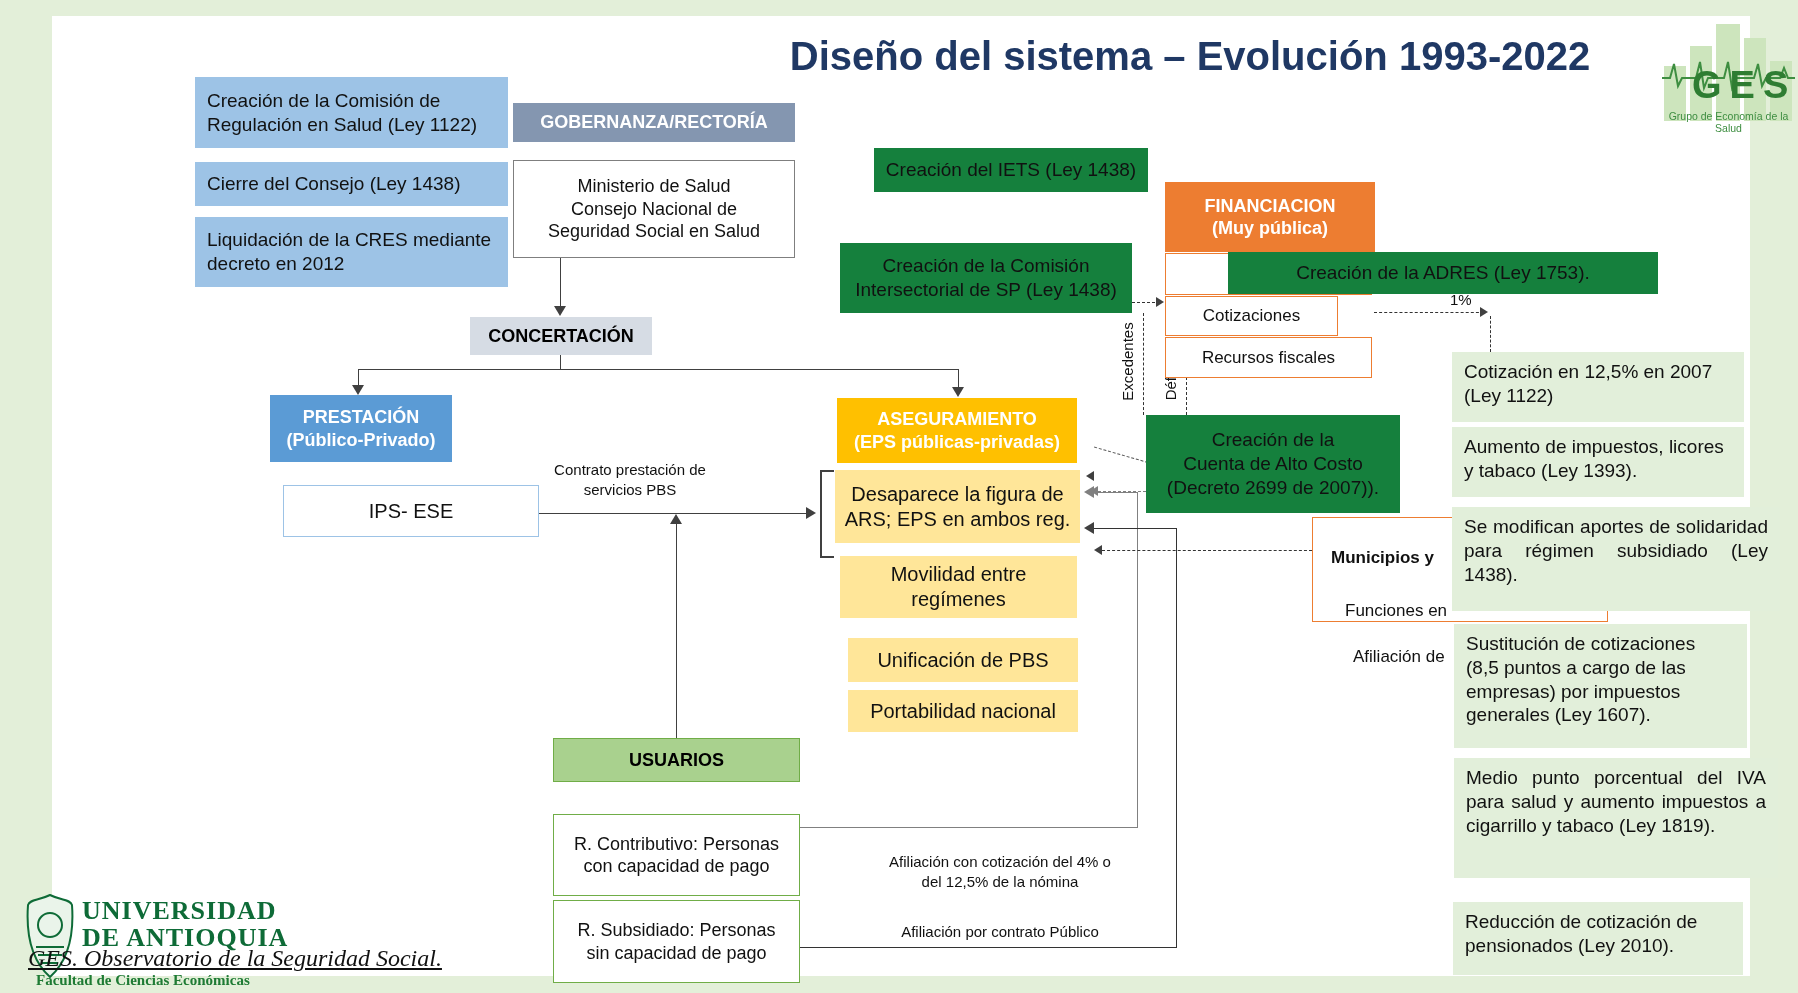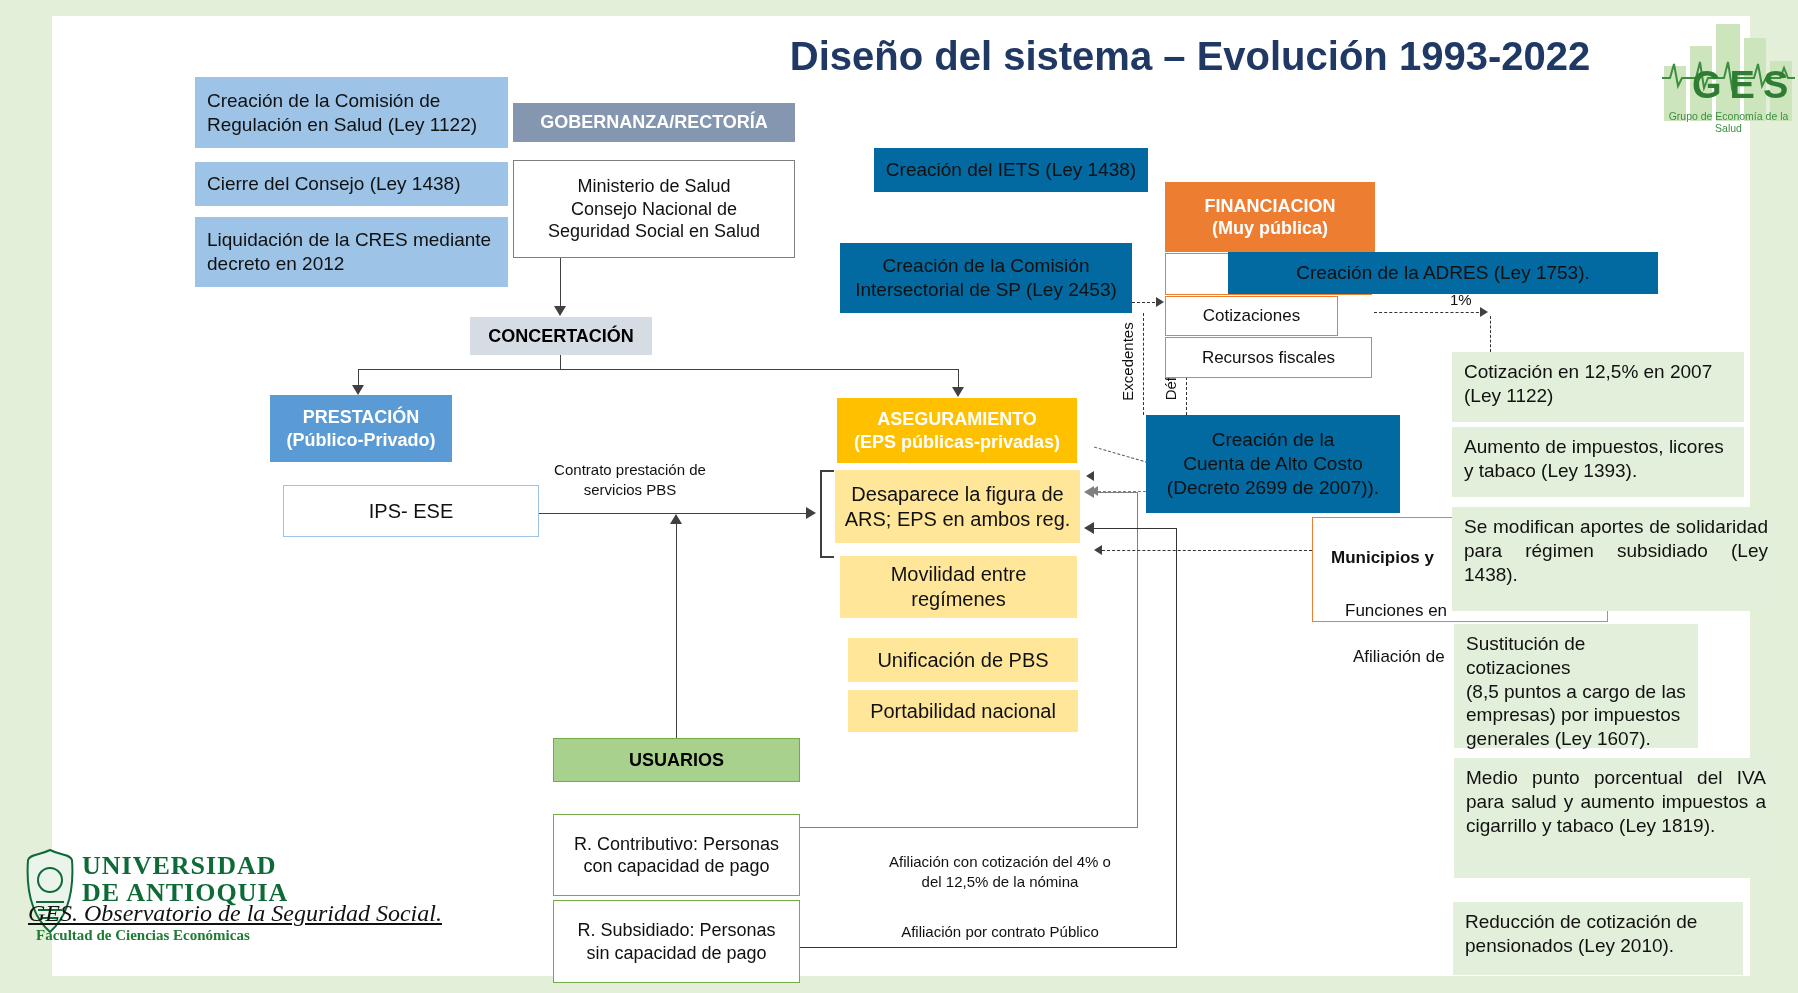--- a/index.html
+++ b/index.html
@@ -7,21 +7,21 @@
          font-family:"Liberation Sans", sans-serif;color:#111;}
   .frame{position:absolute;background:#e3efd9;z-index:0;}
   .box{position:absolute;display:flex;align-items:center;justify-content:center;
        text-align:center;white-space:pre-line;line-height:1.25;z-index:2;box-sizing:border-box;}
   .note{background:#9dc3e6;color:#111;font-size:19px;justify-content:flex-start;
         text-align:left;padding:16px 12px;}
   .hdr-gray{background:#8496b0;color:#fff;font-weight:bold;font-size:18px;}
   .white-box{background:#fff;border:1.5px solid #7f7f7f;font-size:18px;}
   .conc{background:#d6dce4;color:#000;font-weight:bold;font-size:18px;}
   .blue{background:#5b9bd5;color:#fff;font-weight:bold;font-size:18px;}
-  .lblue{background:#0369a1;color:#111;font-size:19px;}
+  .lblue{background:#15803d;color:#111;font-size:19px;}
   .ips{background:#fff;border:1.5px solid #9dc3e6;font-size:20px;}
   .lgreen{background:#e2efda;color:#111;font-size:20px;}
   .gold{background:#ffc000;color:#fff;font-weight:bold;font-size:18px;}
   .yellow{background:#ffe699;color:#111;font-size:20px;}
   .orange{background:#ed7d31;color:#fff;font-weight:bold;font-size:18px;}
   .fin-row{background:#fff;border:1.5px solid #ed7d31;font-size:17px;}
   .green-hdr{background:#a9d18e;border:1.5px solid #70ad47;color:#000;font-weight:bold;font-size:18px;}
   .green-box{background:#fff;border:1.5px solid #70ad47;font-size:18px;margin-top:28px;}
   .gnote{background:#e2efda;color:#111;font-size:19px;justify-content:flex-start;
          text-align:left;padding:8px 12px;align-items:flex-start;flex-direction:column;z-index:3;}
@@ -43,21 +43,21 @@
   .sm.ahr{border-top-width:5px;border-bottom-width:5px;border-left-width:8px;}
   .gray.ahl{border-right-color:#808080;}
   .rot{transform:rotate(-90deg);position:absolute;font-size:15px;color:#111;z-index:1;
        text-align:center;}
   
   .ges{position:absolute;left:1662px;top:16px;width:133px;height:112px;z-index:4;}
   .ges-acronym{position:absolute;left:30px;top:48px;font-size:38px;font-weight:bold;
                color:#2e7d32;letter-spacing:8px;}
   .ges-caption{position:absolute;left:0;top:94px;width:133px;font-size:10.5px;color:#3e8e41;
                text-align:center;}
-  .udea{position:absolute;left:24px;top:840px;width:520px;height:108px;z-index:5;}
+  .udea{position:absolute;left:24px;top:885px;width:520px;height:108px;z-index:5;}
   .udea-name{position:absolute;left:58px;top:12px;font-family:"Liberation Serif",serif;
              font-weight:bold;color:#0e6b37;font-size:26px;line-height:1.05;letter-spacing:1px;}
   .footnote{position:absolute;left:4px;top:60px;width:510px;font-family:"Liberation Serif",serif;
             font-style:italic;font-size:24px;color:#111;text-decoration:underline;}
   .faculty{position:absolute;left:12px;top:87px;font-family:"Liberation Serif",serif;
            font-weight:bold;font-size:15px;color:#1e7b34;}
   .bracket{position:absolute;border-left:2px solid #404040;border-top:2px solid #404040;
            border-bottom:2px solid #404040;z-index:1;}
 </style>
 </head>
@@ -104,21 +104,21 @@
   <div class="box gold" style="left:837px;top:398px;width:240px;height:65px;">ASEGURAMIENTO
 (EPS públicas-privadas)</div>
   <div class="box yellow" style="left:835px;top:470px;width:245px;height:73px;">Desaparece la figura de
 ARS; EPS en ambos reg.</div>
   <div class="box yellow" style="left:840px;top:556px;width:237px;height:62px;">Movilidad entre
 regímenes</div>
   <div class="box yellow" style="left:848px;top:638px;width:230px;height:44px;">Unificación de PBS</div>
   <div class="box yellow" style="left:848px;top:690px;width:230px;height:42px;">Portabilidad nacional</div>
   <div class="box lblue" style="left:874px;top:148px;width:274px;height:44px;">Creación del IETS (Ley 1438)</div>
   <div class="box lblue" style="left:840px;top:243px;width:292px;height:70px;">Creación de la Comisión
-Intersectorial de SP (Ley 2453)</div>
+Intersectorial de SP (Ley 1438)</div>
   <div class="box lblue" style="left:1146px;top:415px;width:254px;height:98px;z-index:3;">Creación de la
 Cuenta de Alto Costo
 (Decreto 2699 de 2007)).</div>
 
   <div class="box orange" style="left:1165px;top:182px;width:210px;height:70px;">FINANCIACION
 (Muy pública)</div>
   <div class="box fin-row" style="left:1165px;top:253px;width:207px;height:42px;"></div>
   <div class="box lblue" style="left:1228px;top:252px;width:430px;height:42px;z-index:3;">Creación de la ADRES (Ley 1753).</div>
   <div class="box fin-row" style="left:1165px;top:296px;width:173px;height:40px;text-align:right;">Cotizaciones</div>
   <div class="box fin-row" style="left:1165px;top:337px;width:207px;height:41px;">Recursos fiscales</div>
@@ -139,21 +139,21 @@
 sin capacidad de pago</div>
   <div class="small-label" style="left:860px;top:852px;width:280px;">Afiliación con cotización del 4% o
 del 12,5% de la nómina</div>
   <div class="small-label" style="left:860px;top:922px;width:280px;">Afiliación por contrato Público</div>
 
   <div class="box gnote" style="left:1452px;top:352px;width:292px;height:70px;">Cotización en 12,5% en 2007
 (Ley 1122)</div>
   <div class="box gnote" style="left:1452px;top:427px;width:292px;height:70px;">Aumento de impuestos, licores
 y tabaco (Ley 1393).</div>
   <div class="box gnote just" style="left:1452px;top:507px;width:328px;height:104px;">Se modifican aportes de solidaridad para régimen subsidiado (Ley 1438).</div>
-  <div class="box gnote" style="left:1454px;top:624px;width:244px;height:124px;">Sustitución de cotizaciones
+  <div class="box gnote" style="left:1454px;top:624px;width:293px;height:124px;">Sustitución de cotizaciones
 (8,5 puntos a cargo de las
 empresas) por impuestos
 generales (Ley 1607).</div>
   <div class="box gnote just" style="left:1454px;top:758px;width:324px;height:120px;">Medio punto porcentual del IVA para salud y aumento impuestos a cigarrillo y tabaco (Ley 1819).</div>
   <div class="box gnote" style="left:1453px;top:902px;width:290px;height:73px;">Reducción de cotización de
 pensionados (Ley 2010).</div>
 
   <div class="vline" style="left:560px;top:258px;height:50px;border-left:1.5px solid #404040;"></div>
   <div class="ah ahd" style="left:554px;top:306px;"></div>
 

